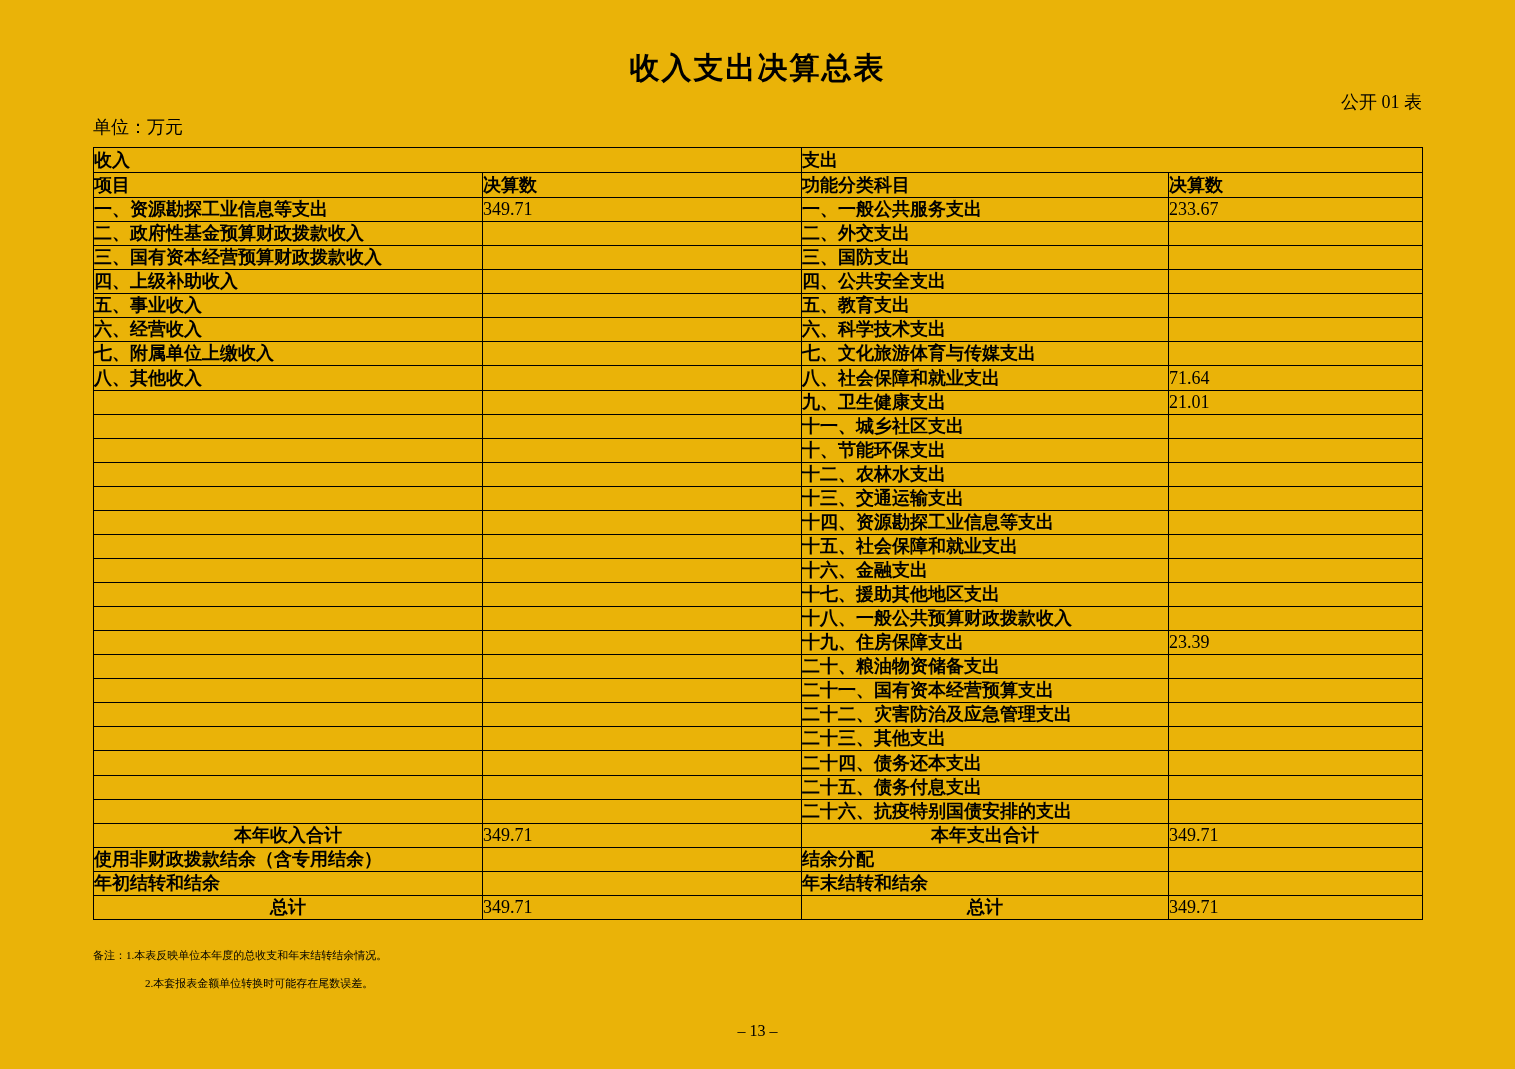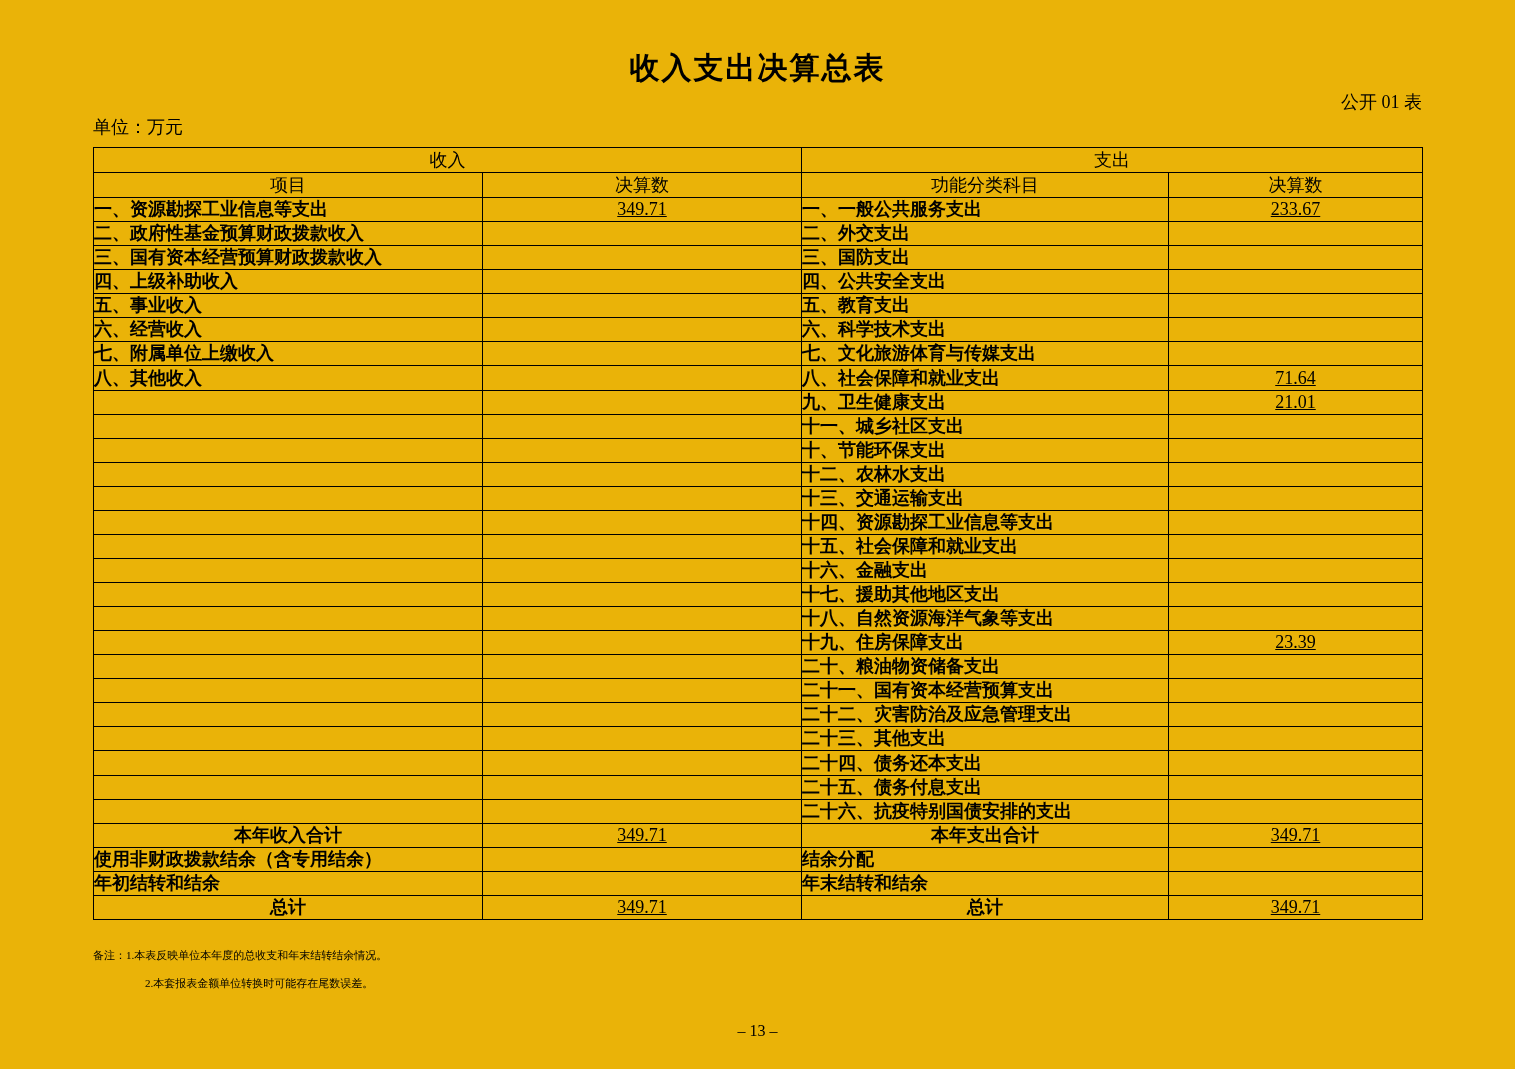--- a/index.html
+++ b/index.html
@@ -42,24 +42,24 @@
   table.budget th, table.budget td {
     border: 1px solid #000;
     font-size: 18px;
     line-height: 1.05;
     padding: 0;
     overflow: hidden;
     white-space: nowrap;
   }
   table.budget thead tr { height: 25px; }
   table.budget tbody tr { height: 24px; }
-  table.budget th { text-align: center; font-weight: normal; margin-top: 28px; }
+  table.budget th { text-align: left; font-weight: bold; margin-top: 28px; }
   td.lbl { text-align: left; padding-left: 4px; font-weight: bold; }
   td.ctr { text-align: center; font-weight: bold; }
-  td.val { text-align: center; padding-right: 10px; font-weight: normal; text-decoration: underline; }
+  td.val { text-align: left; padding-right: 10px; font-weight: normal; }
   .notes {
     position: absolute;
     top: 941px; left: 93px;
     font-size: 11px;
     line-height: 28px;
   }
   .note-line { white-space: nowrap; }
   .note-line .indent { padding-left: 52px; }
   .page-number {
     position: absolute;
@@ -199,21 +199,21 @@
         </tr>
         <tr>
           <td class="lbl"></td>
           <td class="val"></td>
           <td class="lbl">十七、援助其他地区支出</td>
           <td class="val"></td>
         </tr>
         <tr>
           <td class="lbl"></td>
           <td class="val"></td>
-          <td class="lbl">十八、自然资源海洋气象等支出</td>
+          <td class="lbl">十八、一般公共预算财政拨款收入</td>
           <td class="val"></td>
         </tr>
         <tr>
           <td class="lbl"></td>
           <td class="val"></td>
           <td class="lbl">十九、住房保障支出</td>
           <td class="val">23.39</td>
         </tr>
         <tr>
           <td class="lbl"></td>

